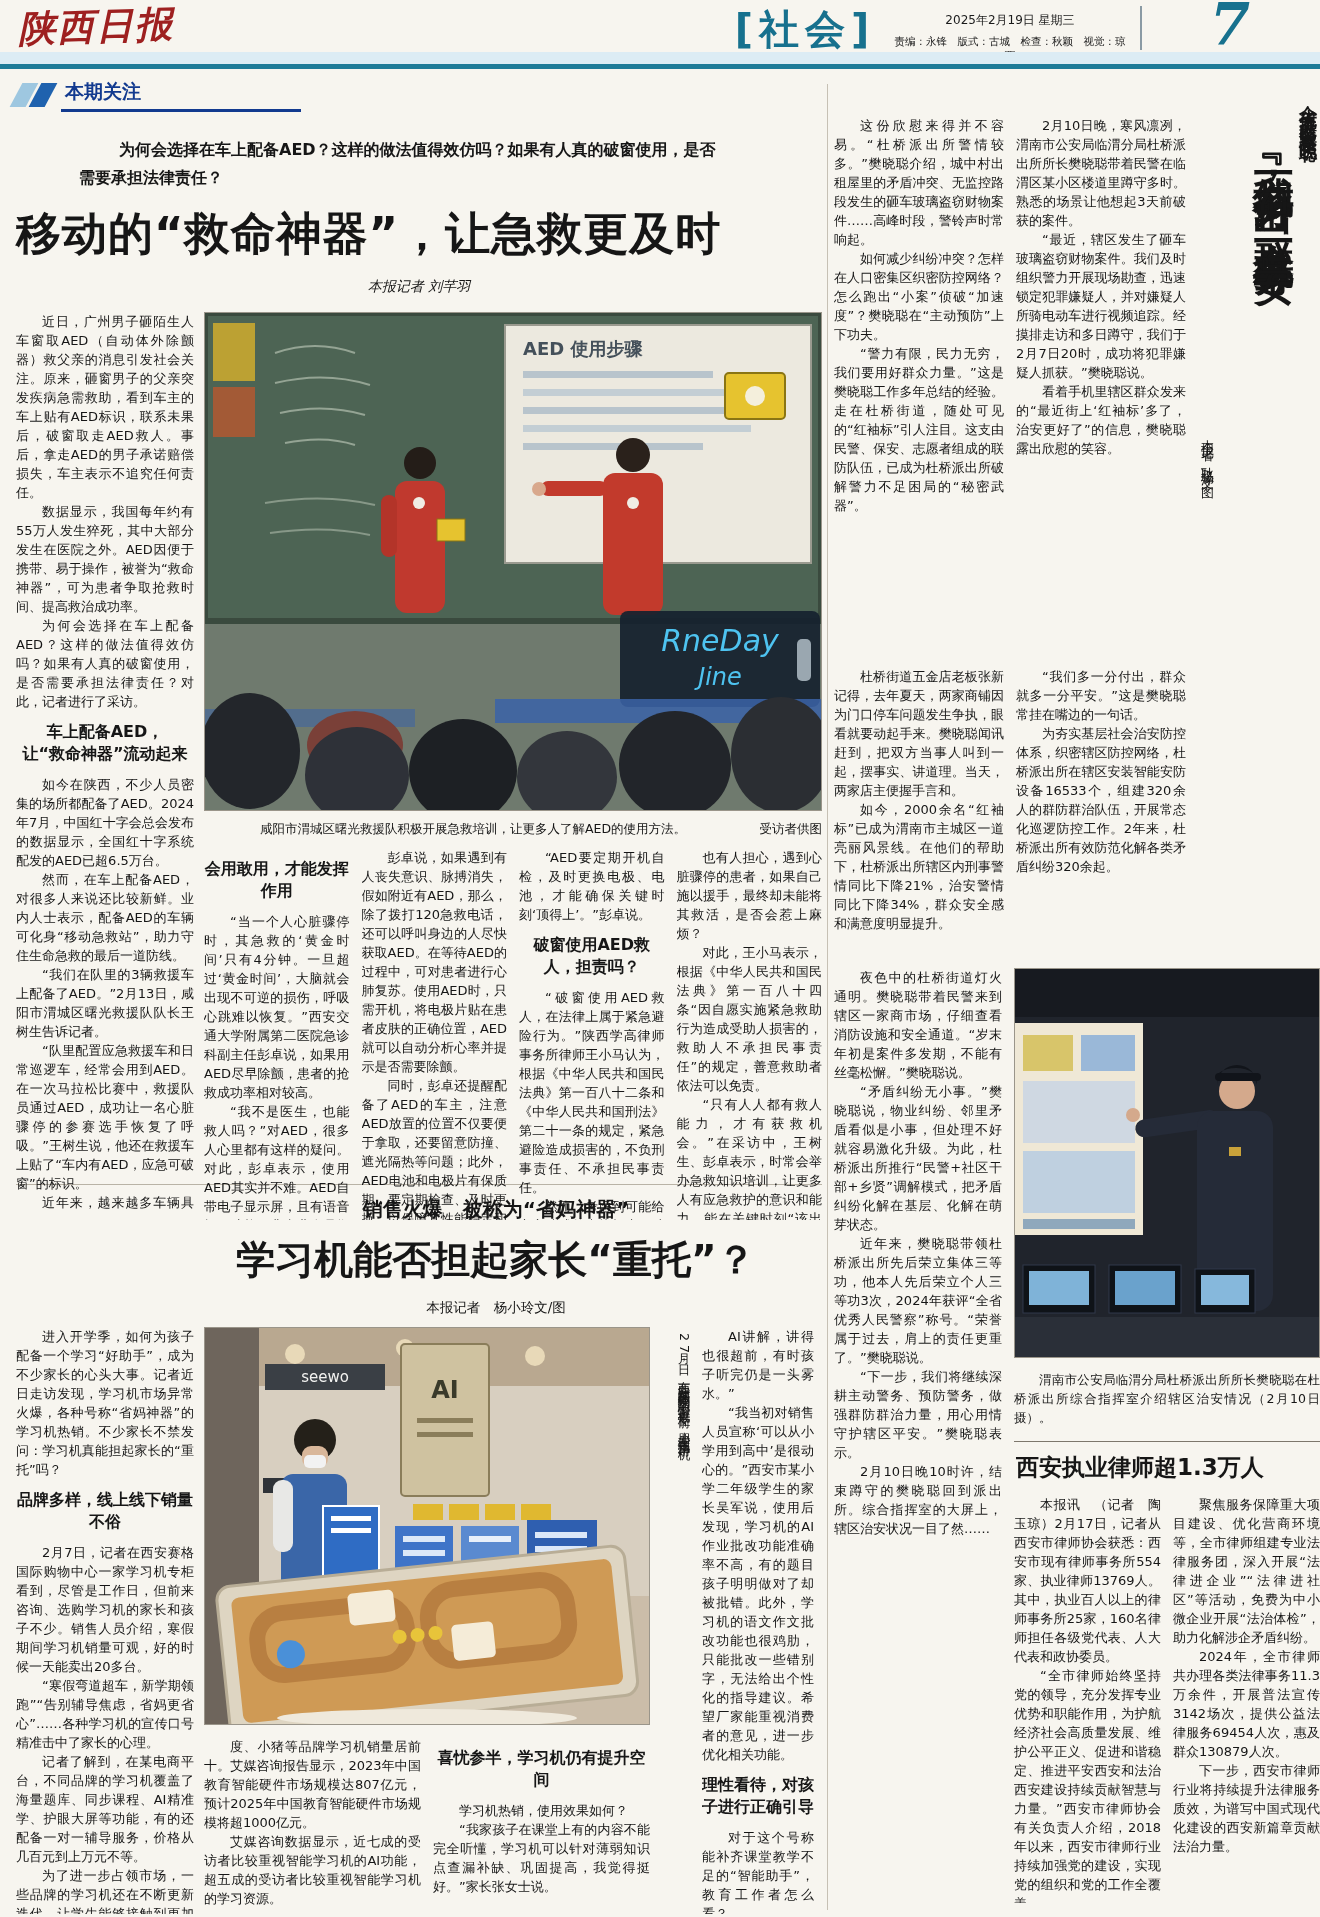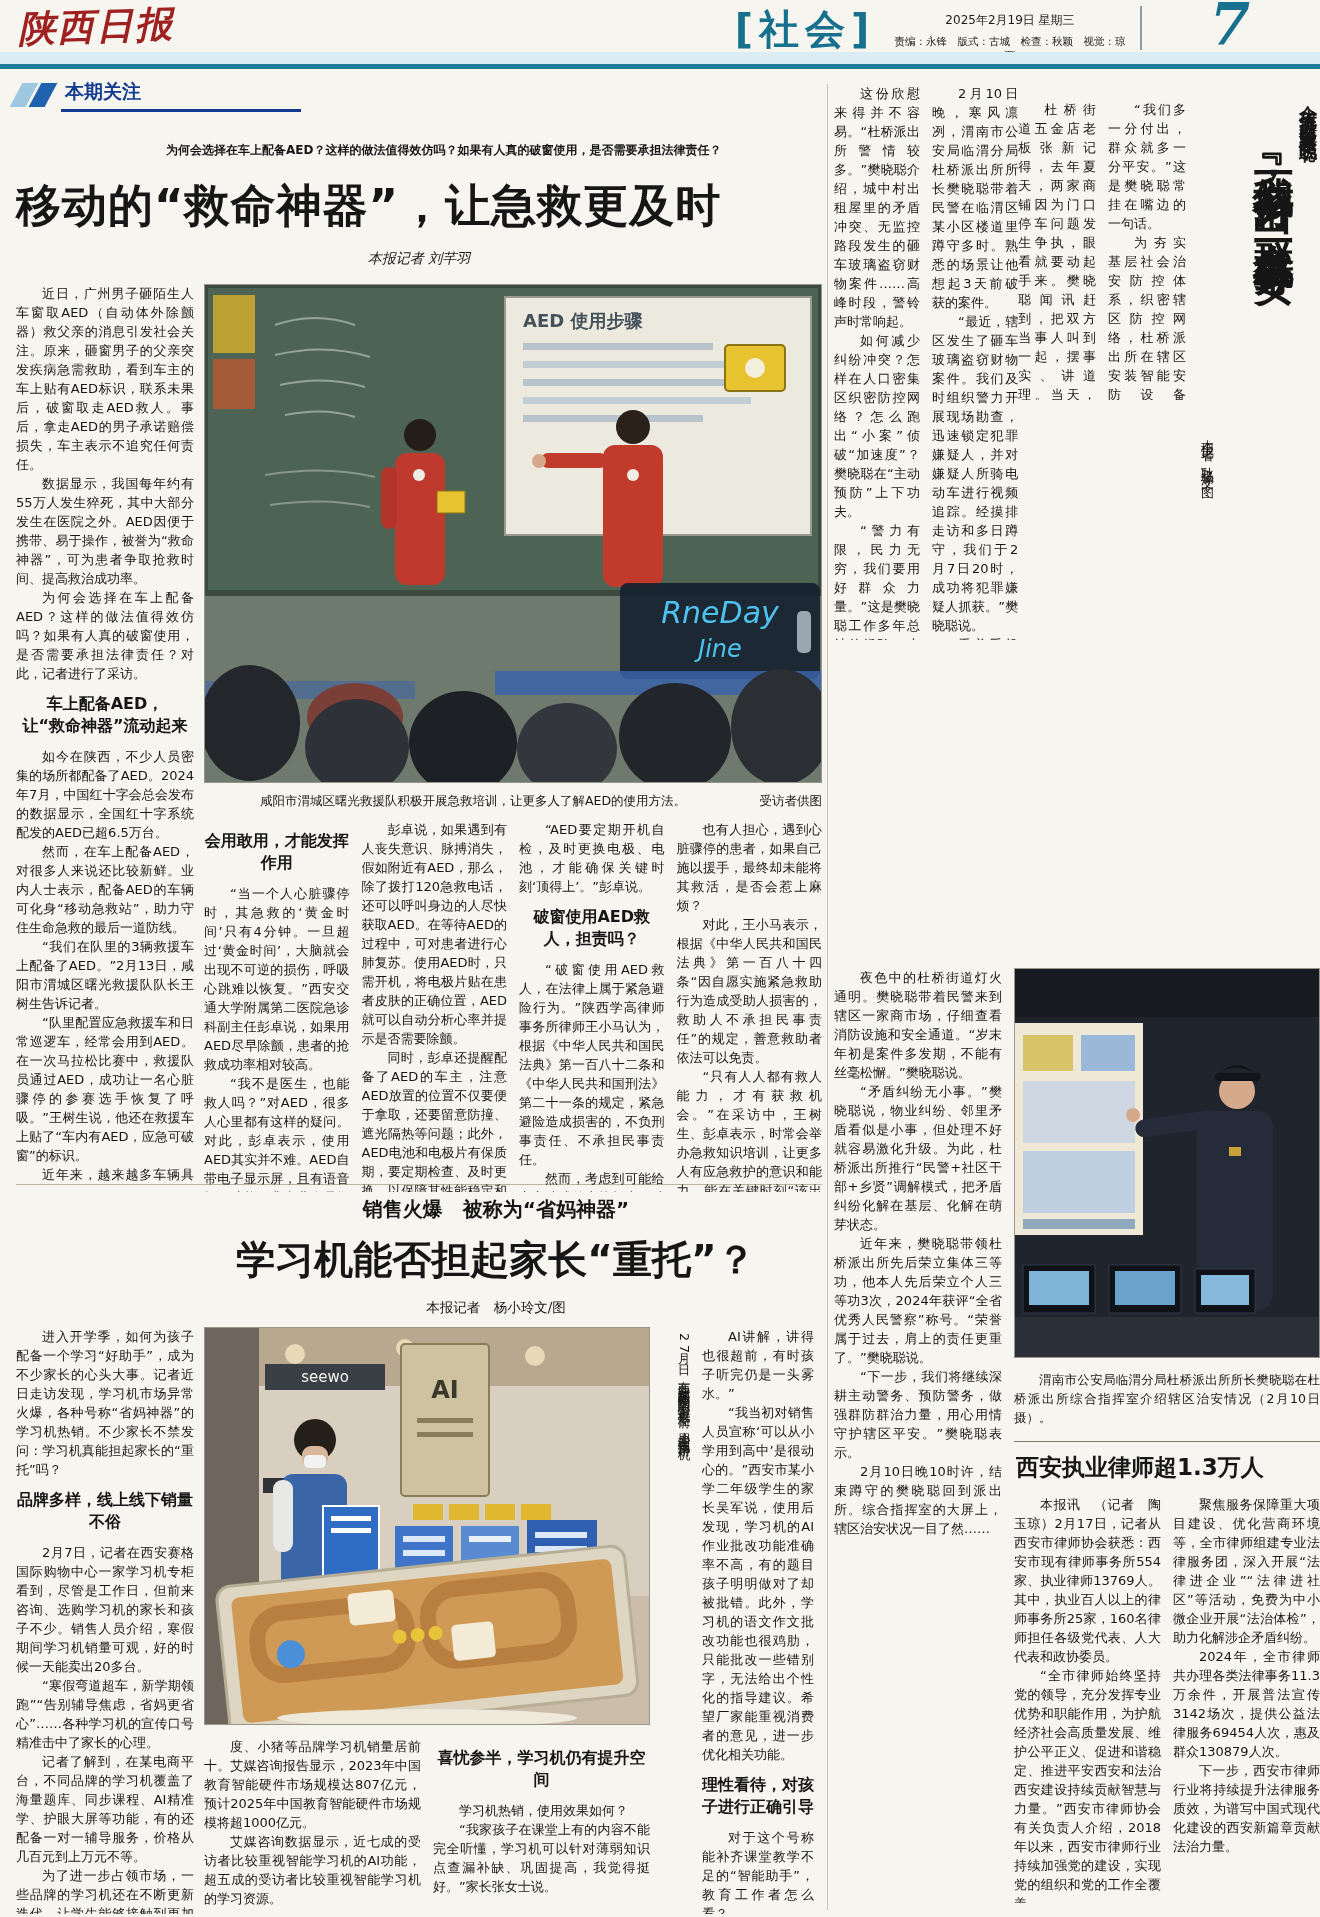--- a/index.html
+++ b/index.html
@@ -25,21 +25,21 @@
   .subhead{font-weight:bold;text-align:center;font-size:16px;line-height:22px;margin:10px 0;white-space:pre-line;}
   .vrule-main{position:absolute;left:827px;top:84px;width:1px;height:1826px;background:#c6c0b4;}
   .hrule-left{position:absolute;left:16px;top:1184px;width:806px;height:1px;background:#b9b3a6;}
   
   .aed{position:absolute;left:16px;top:80px;width:806px;}
   .banner{display:flex;align-items:center;height:30px;}
   .stripe1{width:16px;height:24px;background:#9ec7e0;transform:skewX(-28deg);margin-right:3px;}
   .stripe2{width:16px;height:24px;background:#1f62ae;transform:skewX(-28deg);margin-right:10px;}
   .banner-label{font-size:19px;font-weight:800;color:#123a8f;border-bottom:3px solid #123a8f;
                 padding:0 160px 4px 4px;}
-  .aed-intro{width:648px;margin:26px 0 0 120px;font-size:12px;font-weight:700;line-height:28px;text-indent:2.5em;}
+  .aed-intro{width:648px;margin:26px 0 0 63px;font-size:16px;font-weight:700;line-height:28px;text-indent:2.5em;}
   .aed-headline{margin-top:12px;font-size:45px;font-weight:900;letter-spacing:1px;}
   .aed-byline{text-align:center;font-size:14px;margin-top:14px;font-style:italic;}
   .aed-body{display:flex;gap:10px;margin-top:16px;}
   .aed-leftcol{width:178px;height:900px;}
   .aed-right{flex:1;}
   .photo-frame{border:1px solid #9a958a;}
   .aed-caption-row{display:flex;justify-content:space-between;margin-top:5px;font-size:12.5px;line-height:18px;}
   .aed-caption{padding-left:56px;}
   .aed-credit{white-space:nowrap;padding-left:10px;}
   .aed-cols{display:flex;gap:12px;margin-top:10px;height:372px;}
@@ -53,21 +53,21 @@
   .study-leftcol{width:178px;height:600px;}
   .study-center{width:446px;}
   .study-below{display:flex;gap:12px;margin-top:8px;height:186px;}
   .study-below .col{flex:1;}
   .study-vcap{width:32px;height:560px;writing-mode:vertical-rl;font-size:12.5px;line-height:16px;
               letter-spacing:2px;padding-top:6px;}
   .study-narrow{width:112px;height:600px;}
   
   .police{position:absolute;left:834px;top:84px;width:486px;}
   .police-top{display:flex;height:872px;}
-  .pt-cols{width:352px;display:flex;flex-direction:row;}
+  .pt-cols{width:352px;display:flex;flex-direction:column;margin-top:32px;}
   .p-block1{display:flex;gap:12px;height:556px;}
   .p-block1 .col{flex:1;}
   .p-block2{display:flex;gap:12px;height:300px;margin-top:16px;}
   .p-block2 .col{flex:1;}
   .pt-right{width:134px;display:flex;justify-content:flex-end;}
   .p-byline{writing-mode:vertical-rl;font-size:13px;letter-spacing:3px;padding-top:345px;width:22px;}
   .p-headline{writing-mode:vertical-rl;font-size:41px;font-weight:900;letter-spacing:3px;
               padding-top:56px;width:78px;line-height:1.0;}
   .p-kicker{writing-mode:vertical-rl;font-size:18px;font-weight:600;letter-spacing:4px;padding-top:6px;width:26px;}
   .police-lower{display:flex;gap:12px;margin-top:12px;}

